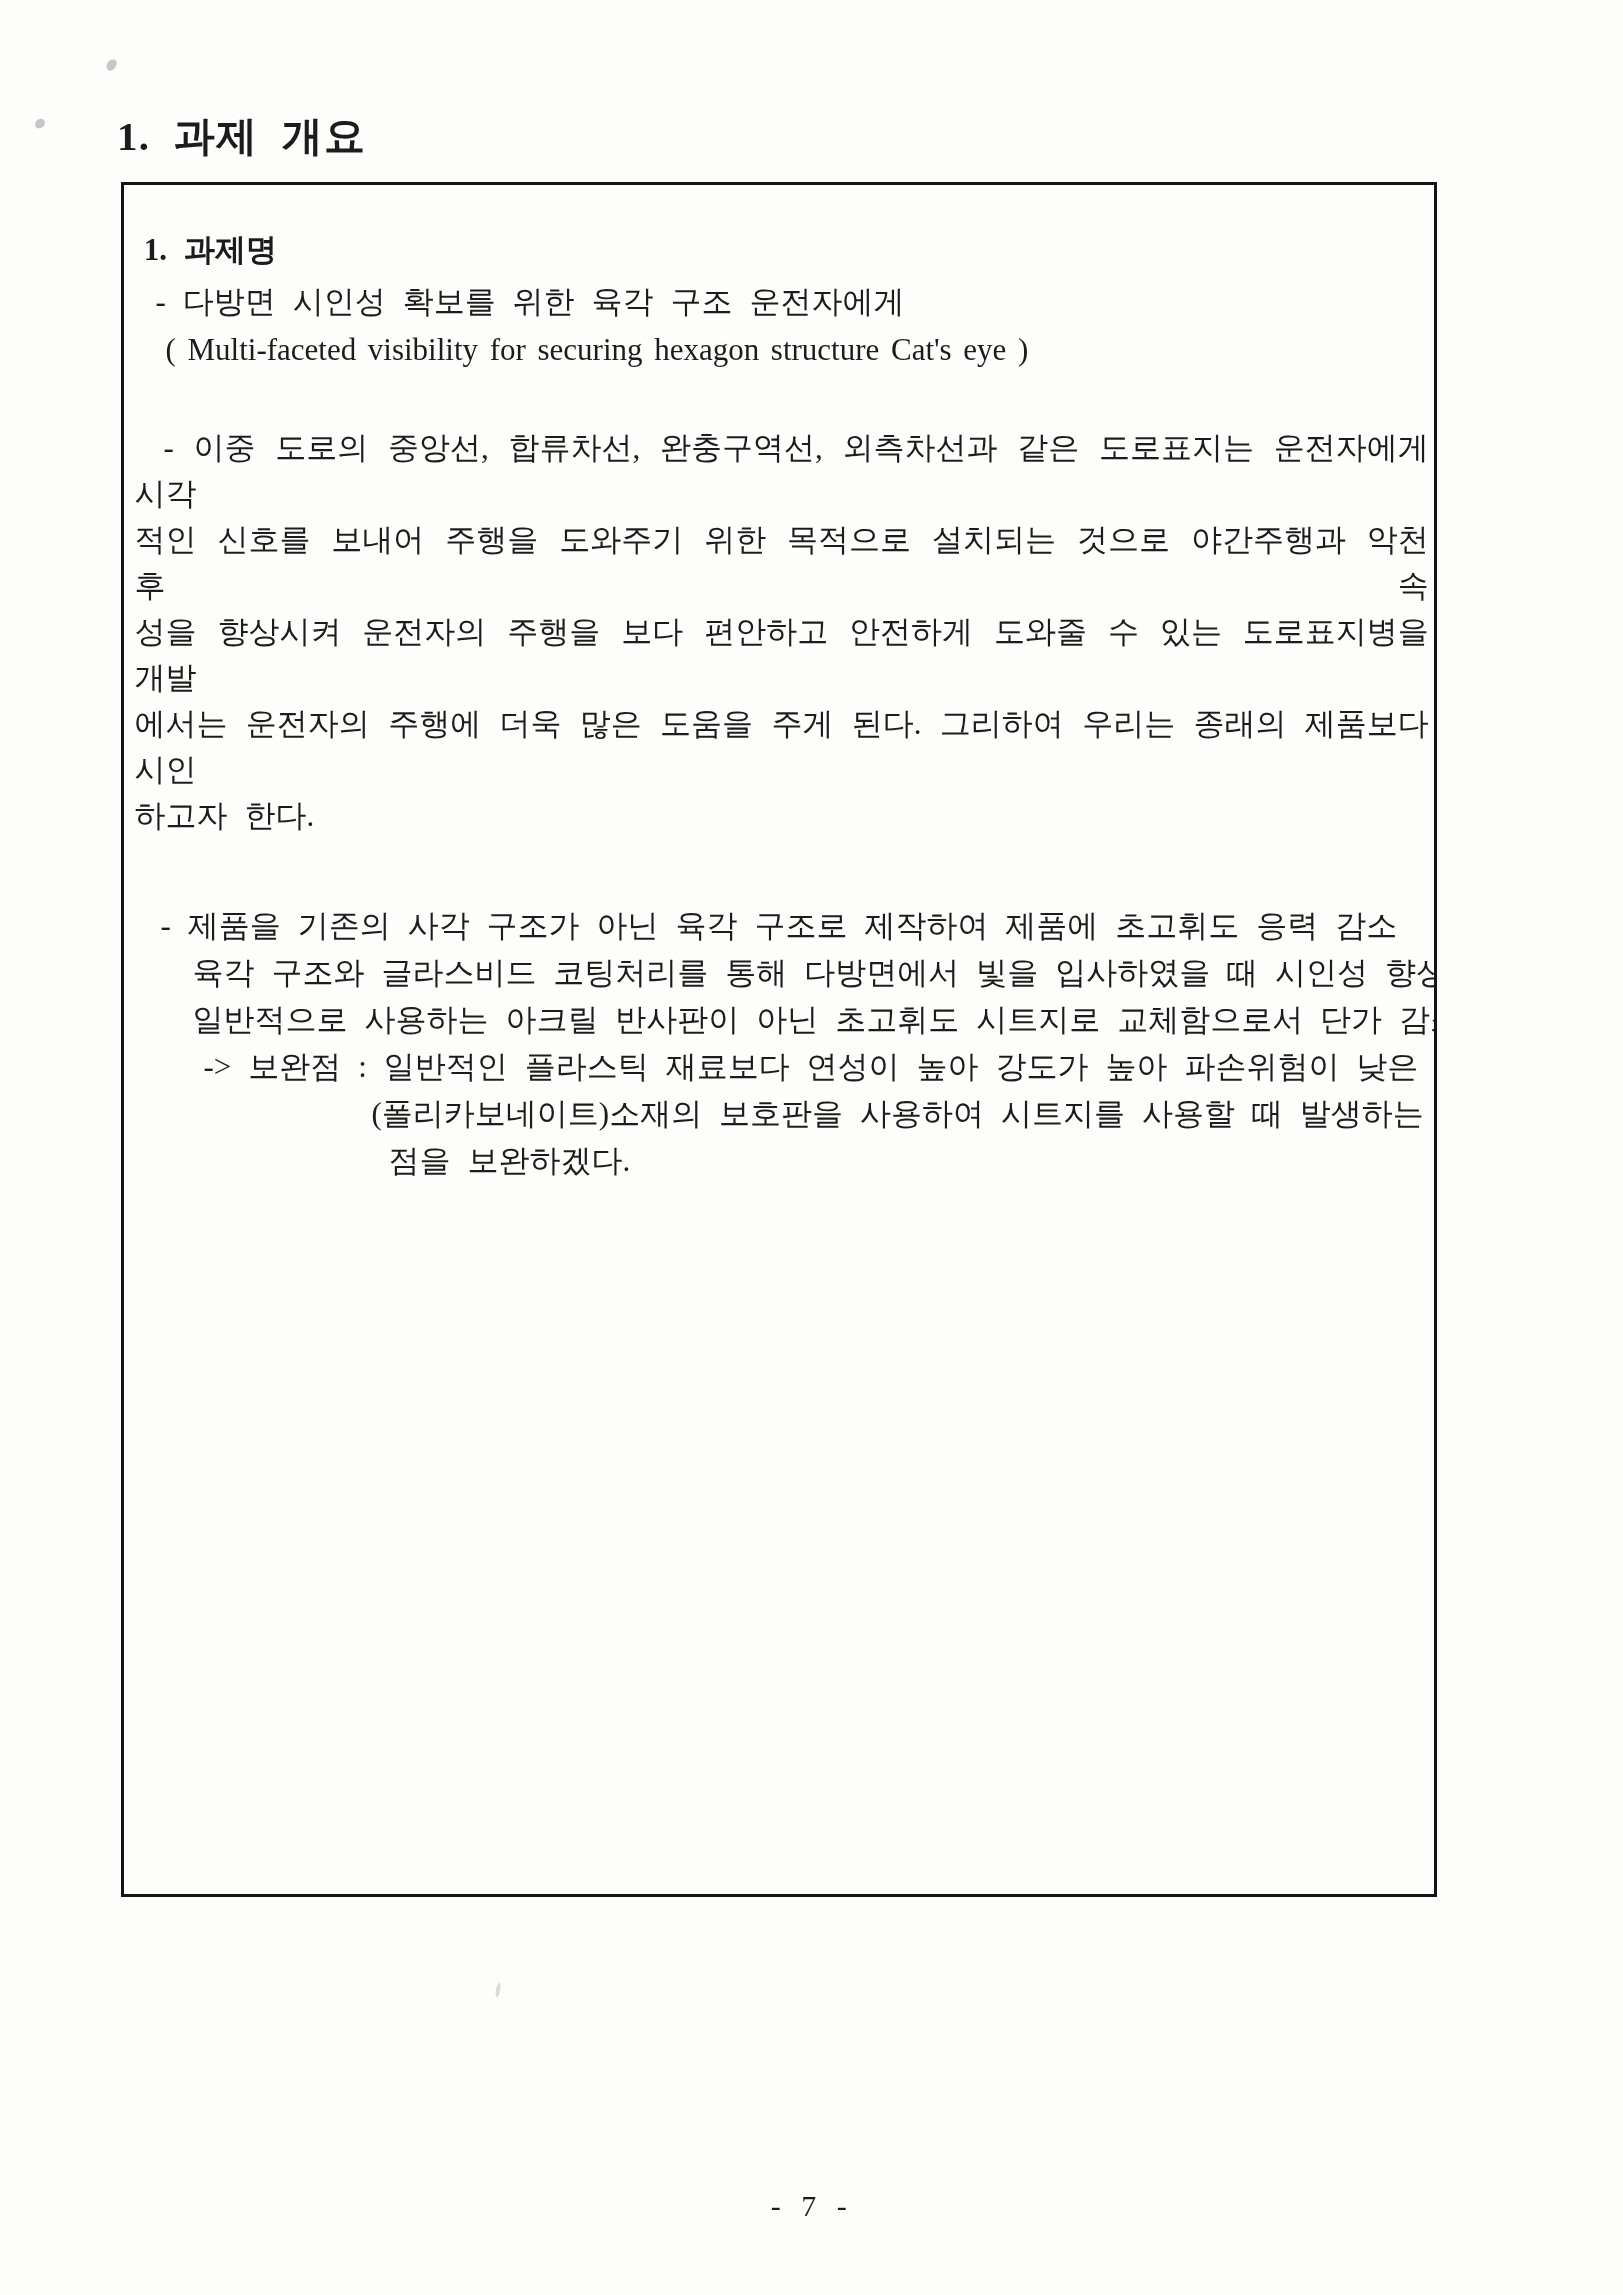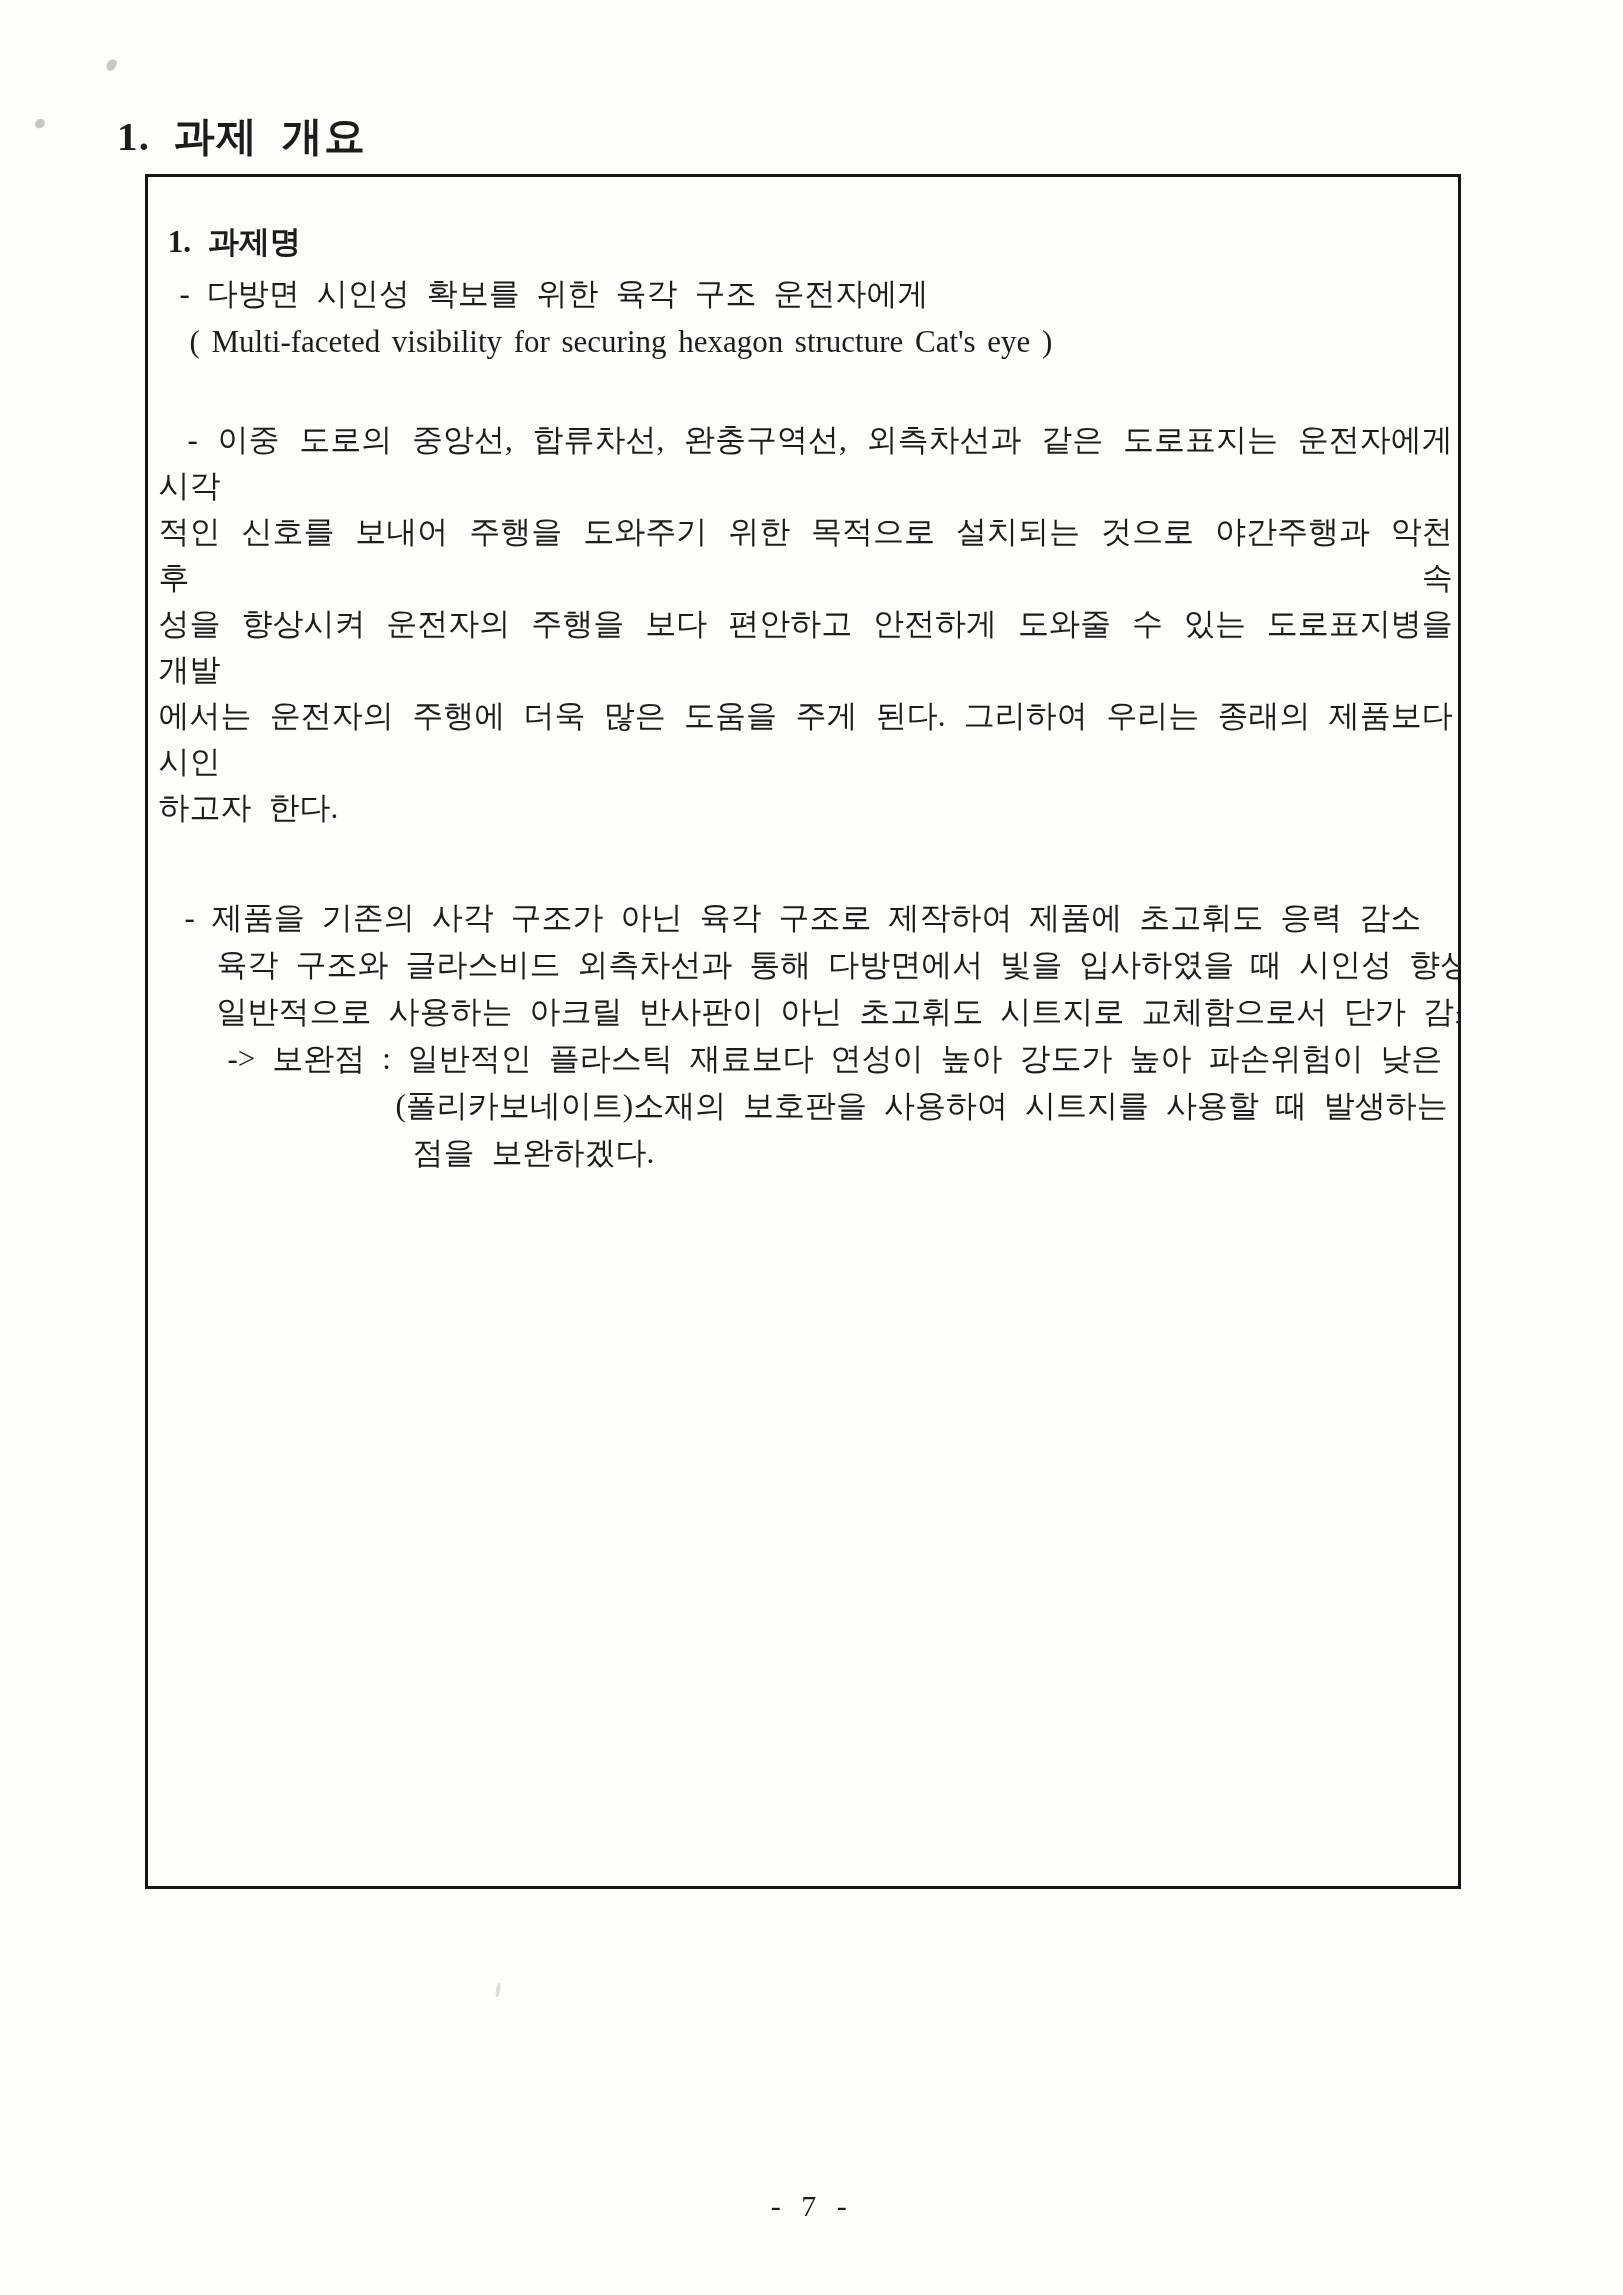--- a/index.html
+++ b/index.html
@@ -31,27 +31,26 @@
     font-size: 41px;
     font-weight: 700;
     line-height: 52px;
     letter-spacing: 1.3px;
     word-spacing: 11.8px;
     white-space: nowrap;
   }
   .doc-box {
     position: absolute;
     left: 121px;
-    top: 174px;
+    top: 182px;
     width: 1316px;
     height: 1715px;
     border: 3.3px solid #151515;
     box-sizing: border-box;
     overflow: hidden;
-    margin-left: 24px;
   }
   .box-inner {
     padding: 41px 5.2px 0 10.5px;
     font-size: 31px;
     line-height: 47px;
     word-spacing: 9.2px;
   }
   .sec-heading {
     font-weight: 700;
     margin-left: 9.2px;
@@ -116,21 +115,21 @@
           <div class="j-line">적인 신호를 보내어 주행을 도와주기 위한 목적으로 설치되는 것으로 야간주행과 악천 후 속</div>
           <div class="j-line">성을 향상시켜 운전자의 주행을 보다 편안하고 안전하게 도와줄 수 있는 도로표지병을 개발</div>
           <div class="j-line">에서는 운전자의 주행에 더욱 많은 도움을 주게 된다. 그리하여 우리는 종래의 제품보다 시인</div>
           <div class="j-line last">하고자 한다.</div>
         </div>
       </div>
 
       <div class="sec3">
         <div class="lines">
           <div class="s3-line ind-a">- 제품을 기존의 사각 구조가 아닌 육각 구조로 제작하여 제품에 초고휘도 응력 감소</div>
-          <div class="s3-line ind-b">육각 구조와 글라스비드 외측차선과 통해 다방면에서 빛을 입사하였을 때 시인성 향상</div>
+          <div class="s3-line ind-b">육각 구조와 글라스비드 코팅처리를 통해 다방면에서 빛을 입사하였을 때 시인성 향상</div>
           <div class="s3-line ind-b">일반적으로 사용하는 아크릴 반사판이 아닌 초고휘도 시트지로 교체함으로서 단가 감소</div>
           <div class="s3-line ind-c">-&gt; 보완점 : 일반적인 플라스틱 재료보다 연성이 높아 강도가 높아 파손위험이 낮은 PC</div>
           <div class="s3-line ind-d">(폴리카보네이트)소재의 보호판을 사용하여 시트지를 사용할 때 발생하는 단</div>
           <div class="s3-line ind-e">점을 보완하겠다.</div>
         </div>
       </div>
 
     </div>
   </div>
 

